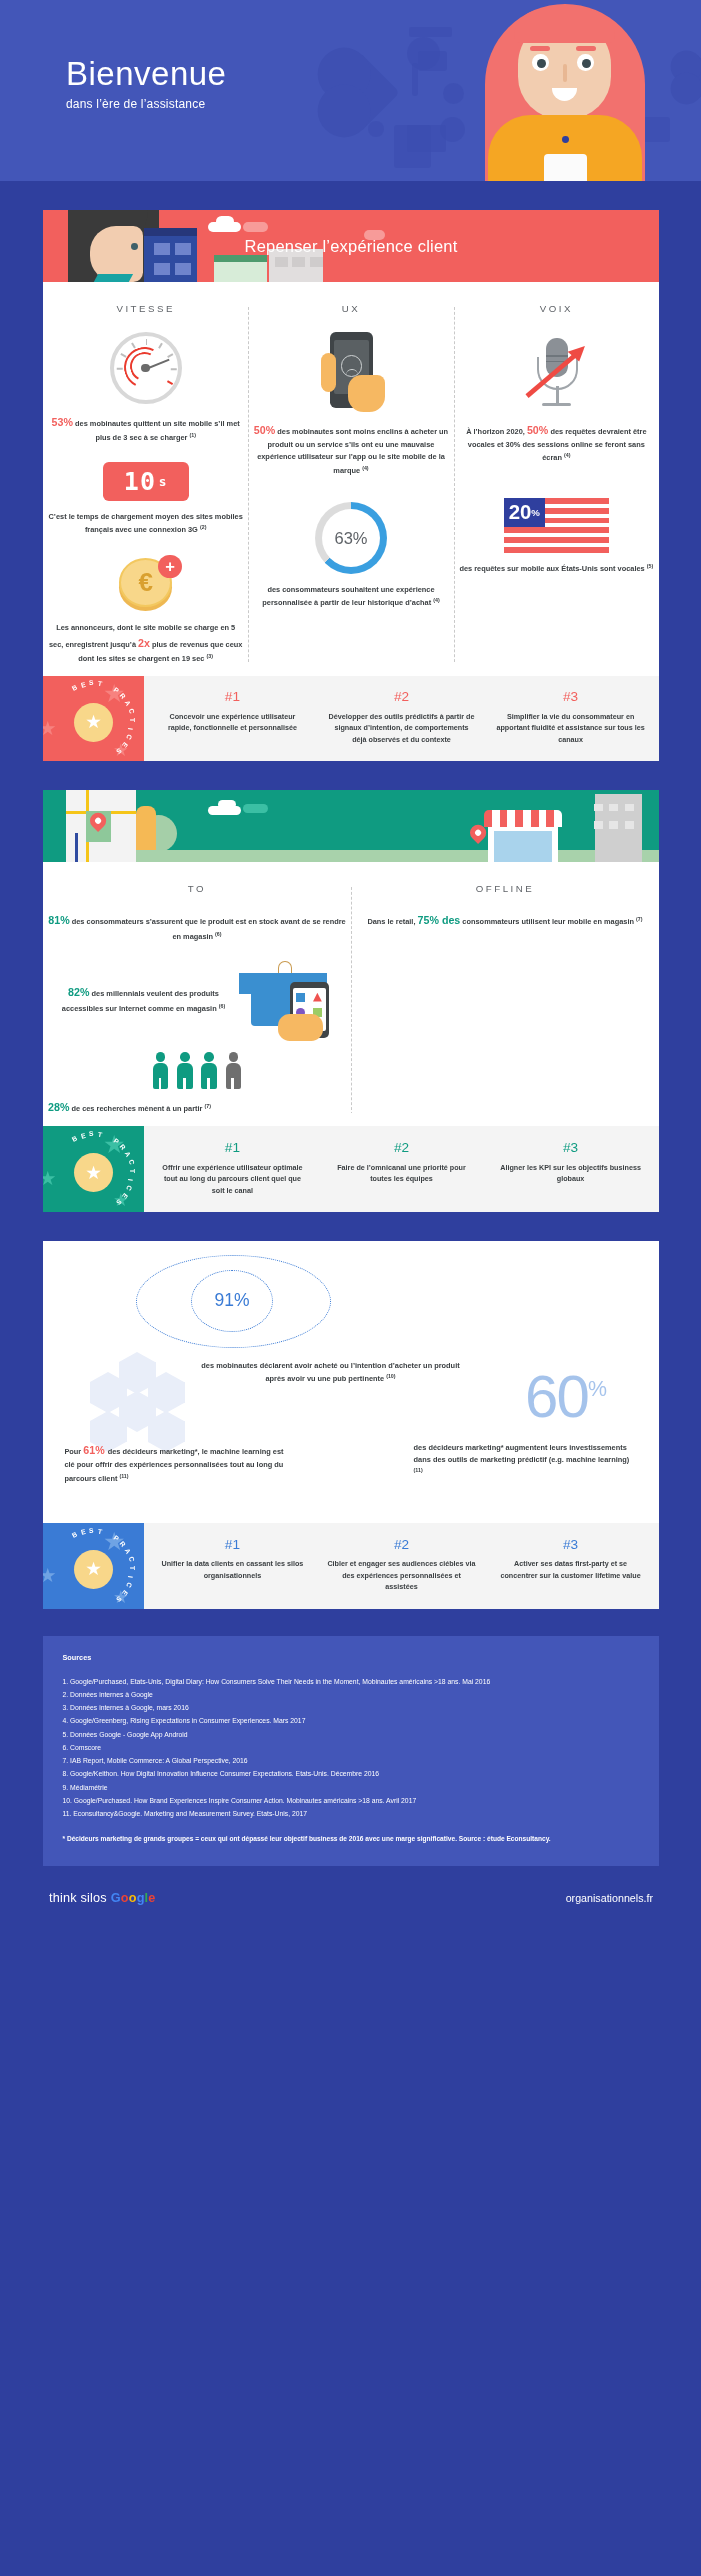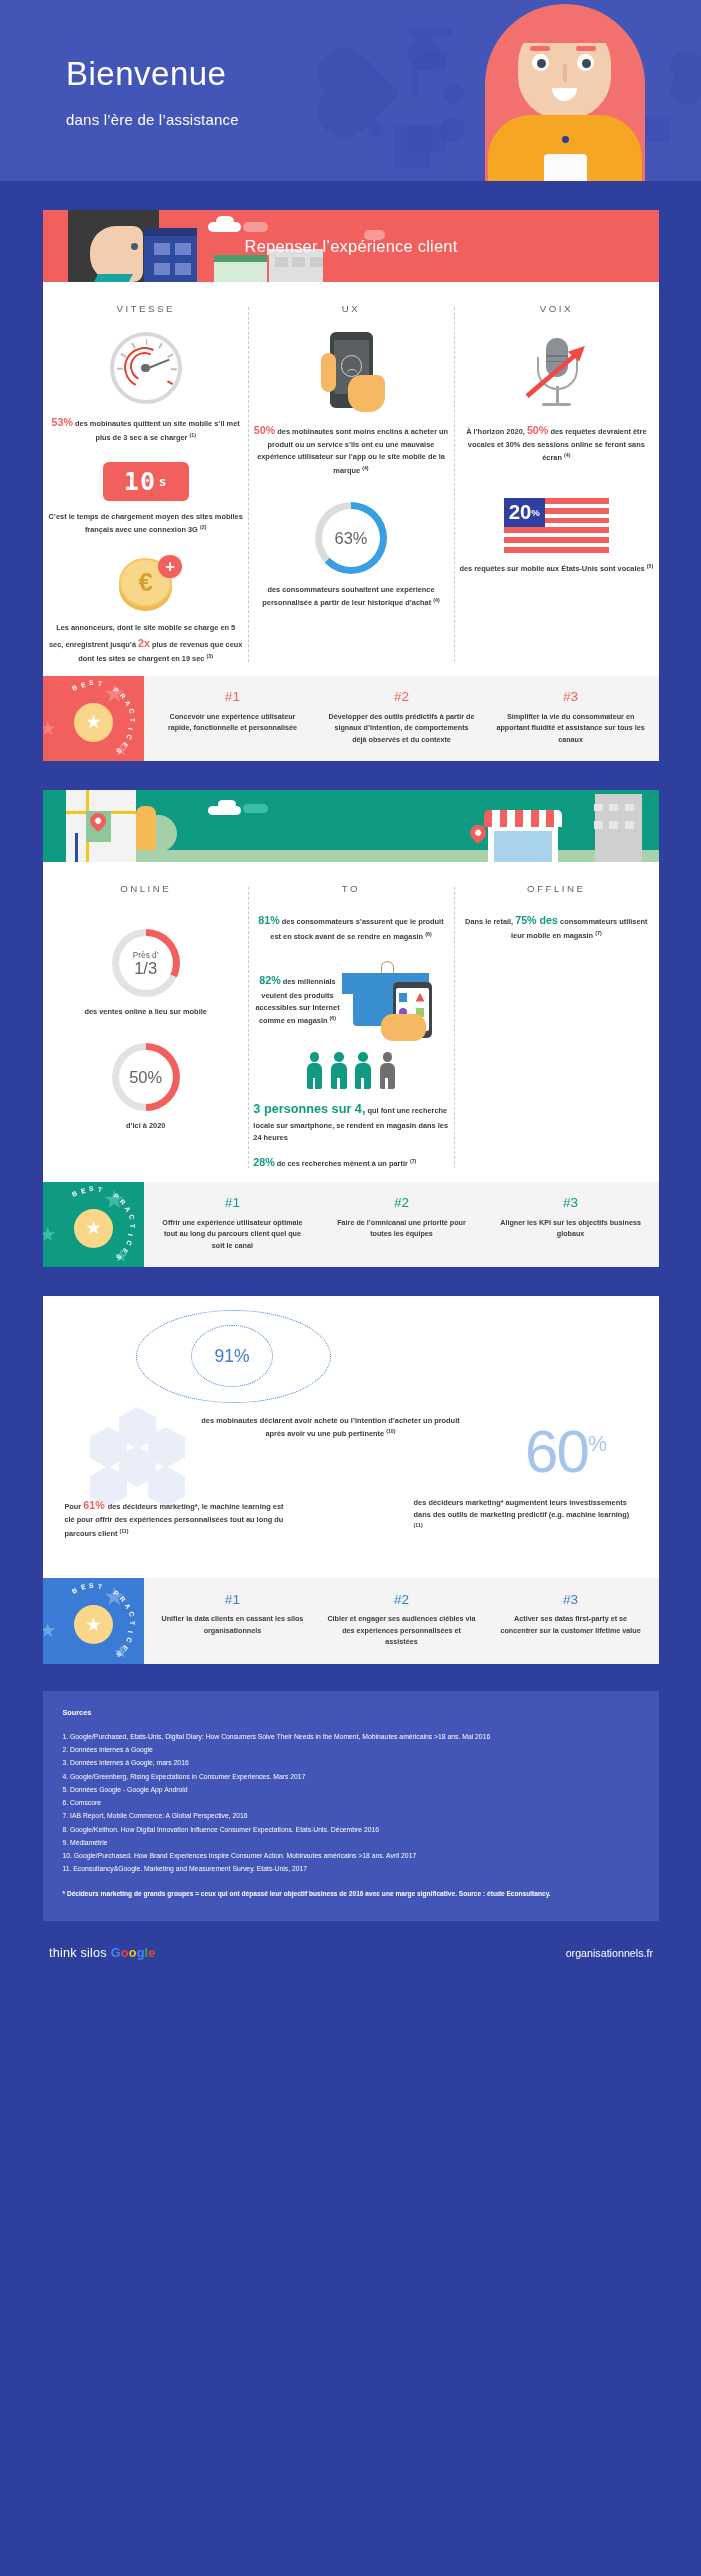--- a/index.html
+++ b/index.html
@@ -25,21 +25,21 @@
     content: ""; position: absolute; width: 53px; height: 53px; background: #3a4cae; border-radius: 50%;
   }
   .d-heart:before { top: -26px; left: 0; }
   .d-heart:after  { left: -26px; top: 0; }
   .d-rect { border-radius: 2.9px; }
   .d-circ { border-radius: 50%; }
   .hero-title-wrap { position: absolute; left: 66px; top: 56px; z-index: 5; }
   .hero-title {
     font-size: 33px; color: #fff; font-weight: 300; letter-spacing: 0.5px; line-height: 1.1;
   }
-  .hero-sub { font-size: 15px; color: #fff; font-weight: 400; margin-top: 19px; letter-spacing: 0.2px; }
+  .hero-sub { font-size: 12px; color: #fff; font-weight: 400; margin-top: 5px; letter-spacing: 0.2px; }
 
   
   .girl { position: absolute; right: 45px; bottom: 0; width: 185px; height: 181px; }
   .g-hairback { position:absolute; left: 12.7px; top: 3.9px; width: 160px; height: 177px; background: #f2716e; border-radius: 80px 80px 0 0; }
   .g-neck { position:absolute; left: 70px; top: 93px; width: 45px; height: 39px; background: #e8b793; }
   .g-body { position:absolute; left: 15.6px; top: 115px; width: 154px; height: 66px; background: #f5a623; border-radius: 43px 43px 0 0; }
   .g-face { position:absolute; left: 46px; top: 17.5px; width: 93px; height: 101px; background: #f2cdb0; border-radius: 47px 47px 43px 43px; }
   .g-fringe { position:absolute; left: 42px; top: 9.7px; width: 101px; height: 33px; background: #f2716e; border-radius: 51px 51px 11.7px 11.7px; }
   .g-eye { position:absolute; top: 54px; width: 16.5px; height: 16.5px; background: #fff; border-radius: 50%; }
   .g-eye.l { left: 60px; } .g-eye.r { left: 105px; }
@@ -518,38 +518,20 @@
       <div class="shop"></div>
       <div class="awning"></div>
       <div class="shopwin"></div>
       <div class="pin" style="right:173px;top:35px;">
           <i></i>
         </div>
     </div>
 
     <div class="cols">
 
-      <div class="col">
-        <div class="col-head">ONLINE</div>
-        <div style="height:17.5px"></div>
-        <div class="ring" id="ring1" style="background: conic-gradient(rgb(242, 96, 93) 0deg, rgb(242, 96, 93) 32%, rgb(226, 226, 226) 32%, rgb(226, 226, 226) 100%);">
-          <div class="ring-hole">
-            <span class="l1">Près d’</span>
-            <span class="l2">1/3</span>
-          </div>
-        </div>
-        <div class="cap-txt">des ventes online a lieu sur mobile</div>
-        <div style="height:25px"></div>
-        <div class="ring" id="ring2" style="background: conic-gradient(rgb(242, 96, 93) 0deg, rgb(242, 96, 93) 50%, rgb(226, 226, 226) 50%, rgb(226, 226, 226) 100%);">
-          <div class="ring-hole">
-            <span class="l2">50%</span>
-          </div>
-        </div>
-        <div class="cap-txt">d’ici à 2020</div>
-      </div>
 
       <div class="col">
         <div class="col-head">TO</div>
         <div class="stat-txt" style="margin-top:0">
           <span class="hl-green">81%</span><span> des consommateurs s’assurent que le produit est en stock avant de se rendre en magasin </span><span class="sup">(6)</span>
         </div>
         <div style="display:flex;align-items:center;margin-top:17.5px;">
           <div class="stat-txt" style="flex:1;text-align:center;margin:0">
             <span class="hl-green">82%</span><span> des millennials veulent des produits accessibles sur Internet comme en magasin </span><span class="sup">(6)</span>
           </div>
@@ -577,23 +559,20 @@
               <div class="p-body" style="background:#0f9b81"></div>
             </div>
           <div class="person">
               <div class="p-head" style="background:#0f9b81"></div>
               <div class="p-body" style="background:#0f9b81"></div>
             </div>
           <div class="person">
               <div class="p-head" style="background:#6f6f6f"></div>
               <div class="p-body" style="background:#6f6f6f"></div>
             </div>
-        </div>
-        <div class="stat-txt" style="text-align:left">
-          <span class="hl-green-lg">3 personnes sur 4,</span><span> qui font une recherche locale sur smartphone, se rendent en magasin dans les 24 heures</span>
         </div>
         <div class="stat-txt" style="text-align:left">
           <span class="hl-green">28%</span><span> de ces recherches mènent à un partir </span><span class="sup">(7)</span>
         </div>
       </div>
 
       <div class="col">
         <div class="col-head">OFFLINE</div>
         <div class="cap-txt">
           <span>Dans le retail, </span><span class="hl-green">75% des</span><span> consommateurs utilisent leur mobile en magasin </span><span class="sup">(7)</span>

